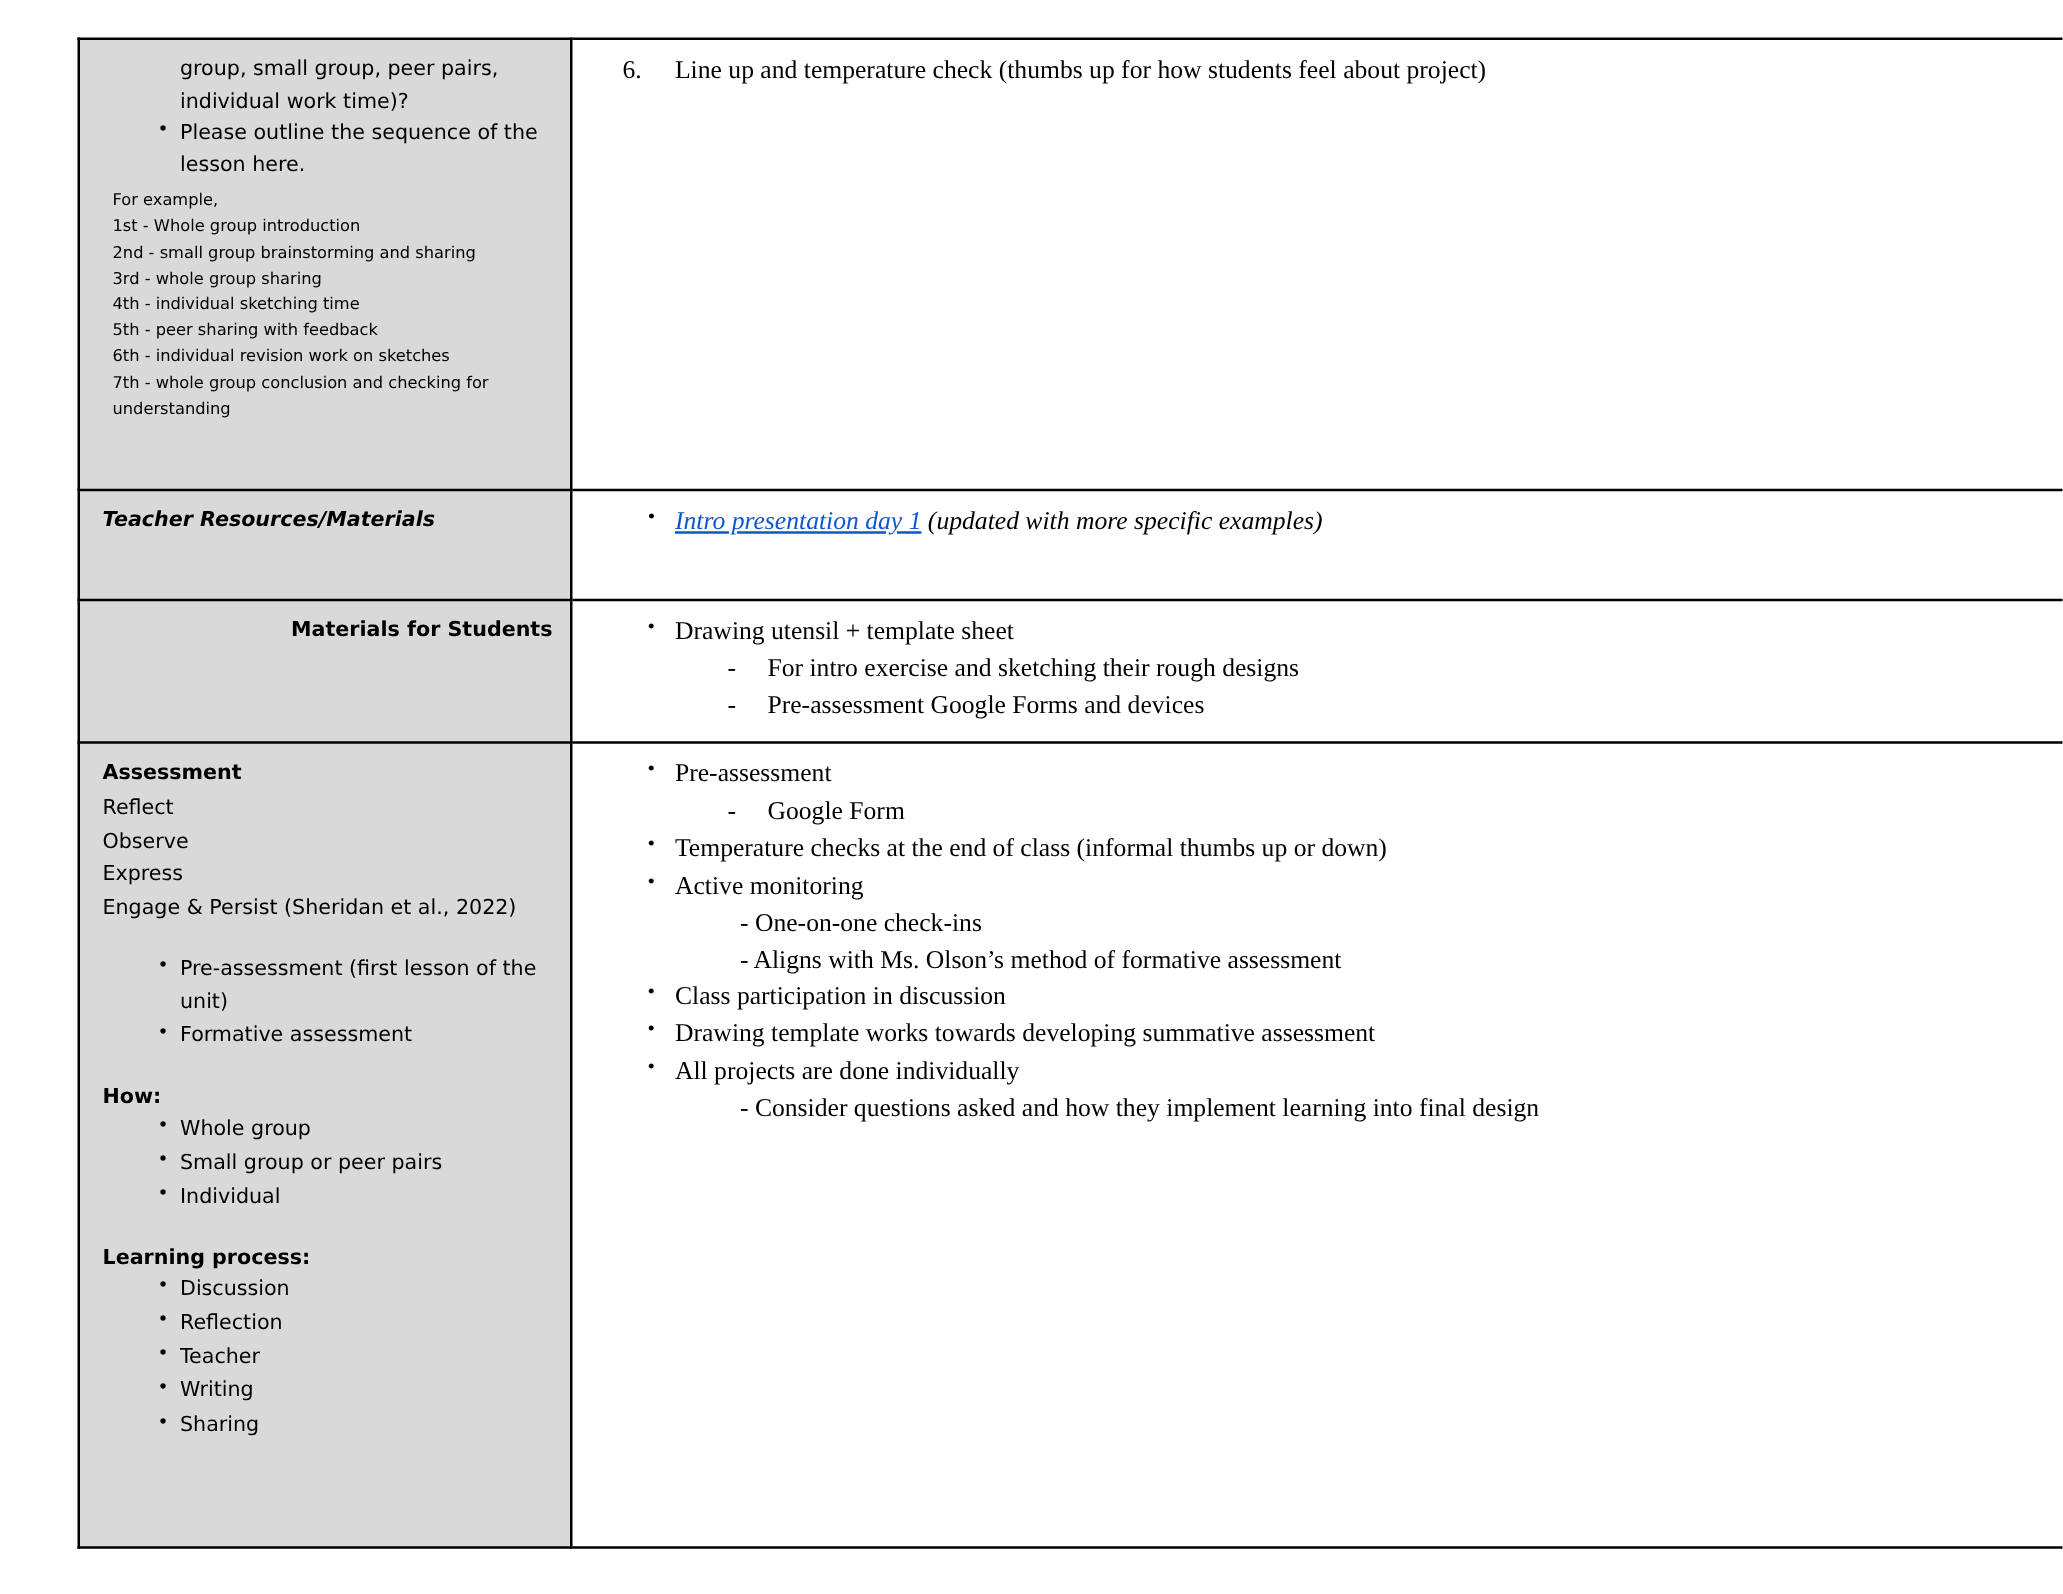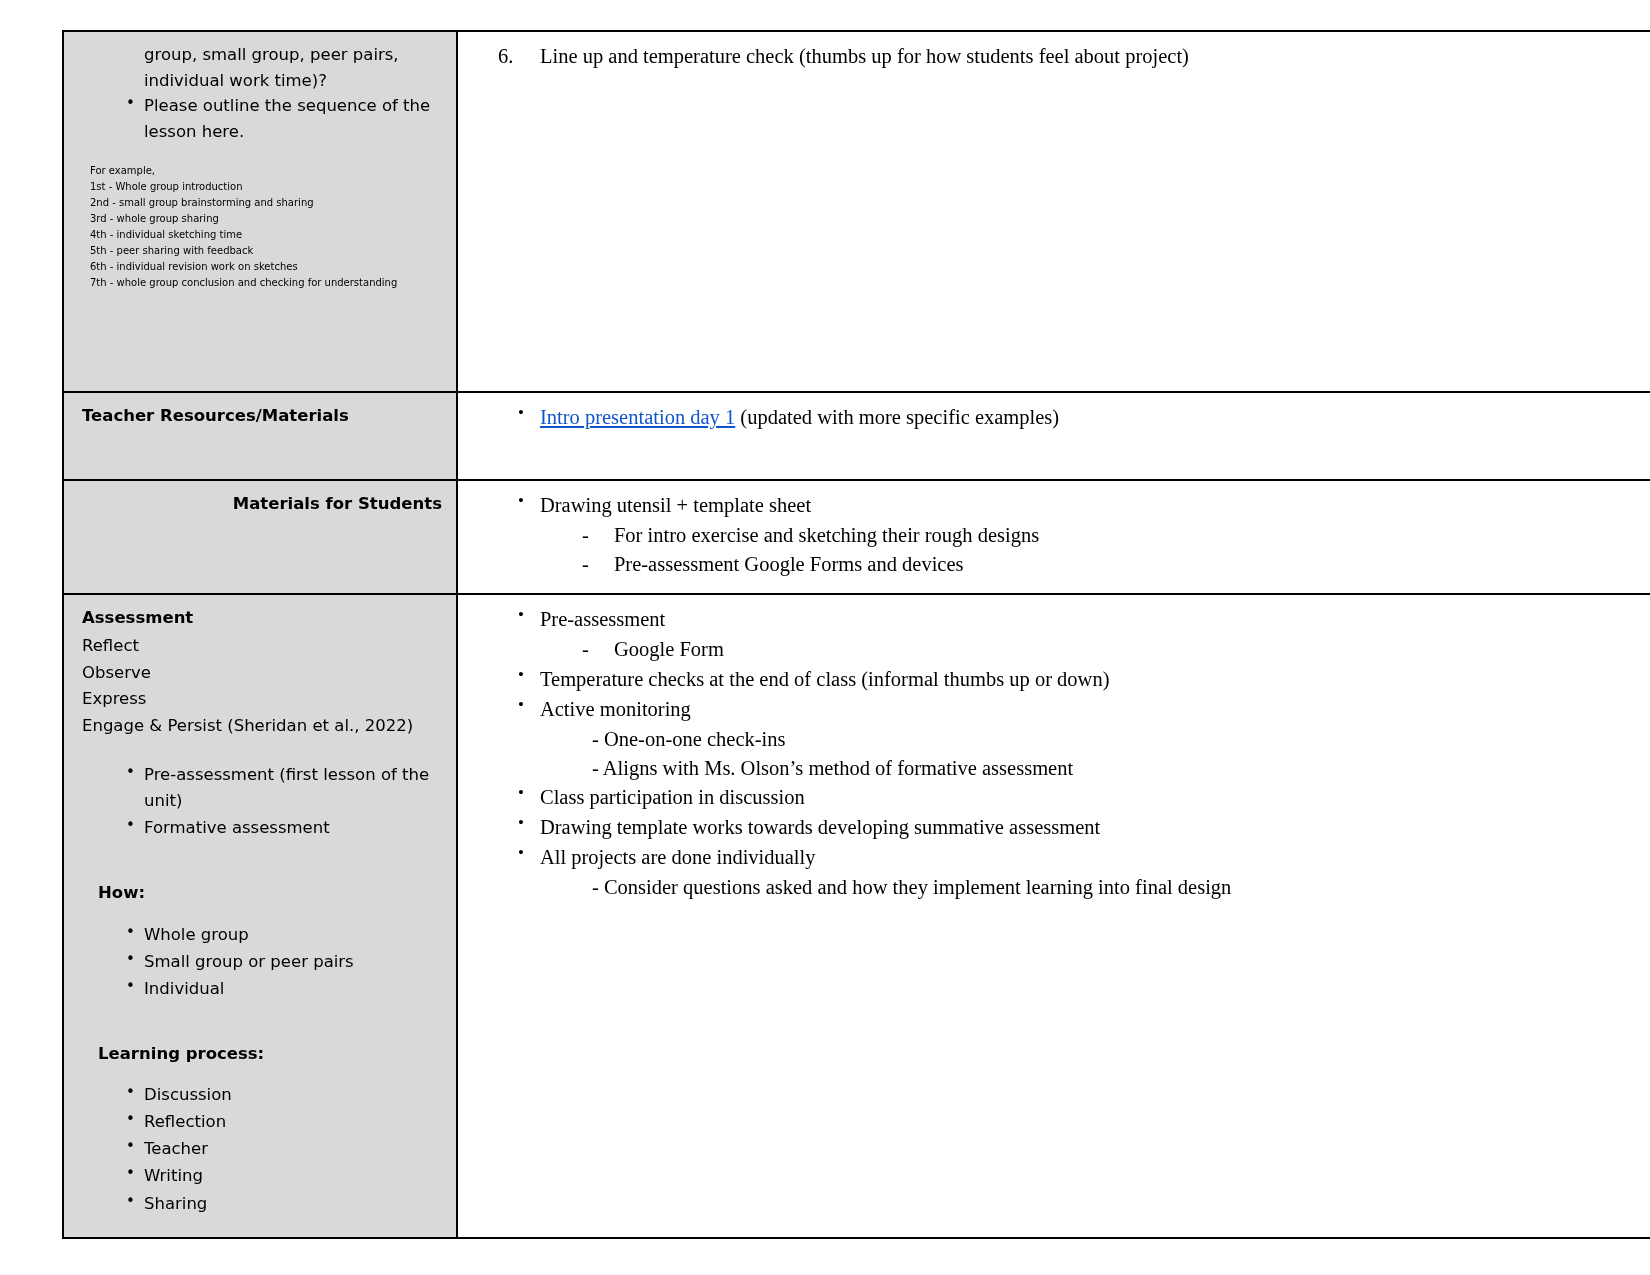--- a/index.html
+++ b/index.html
@@ -61,21 +61,21 @@
     margin: 0 0 2px 0;
   }
   .label-italic {
     font-size: 16.5px;
     margin: 0;
     line-height: 1.62;
   }
   .label-sub-head {
     font-weight: bold;
     font-size: 16.5px;
-    margin: 16px;
+    margin: 0;
   }
   .spacer-line {
     height: 22px;
   }
 
   ul.bul {
     list-style: none;
     margin: 0;
     padding: 0;
   }
@@ -87,24 +87,24 @@
   }
   ul.bul > li::before {
     content: "\2022";
     position: absolute;
     left: 44px;
     top: -1px;
     font-size: 15px;
   }
 
   .example-block {
-    font-size: 10px;
+    font-size: 13px;
     line-height: 1.60;
     padding-left: 8px;
-    margin-top: 18px;
+    margin-top: 6px;
   }
   .example-block .ex-line {
     margin: 0;
   }
 
   
   .content-cell {
     padding: 10px 16px 14px 16px;
     font-family: "Liberation Serif", serif;
     font-size: 20.5px;
@@ -176,21 +176,21 @@
     margin: 0;
   }
 
   .doc-link {
     color: #1155cc;
     text-decoration: underline;
   }
 
   .row-seq .content-cell { min-height: 340px; }
   .row-teacher .label-cell,
-  .row-teacher .content-cell { min-height: 58px; }
+  .row-teacher .content-cell { min-height: 58px; font-style: italic; }
   .row-materials .label-cell,
   .row-materials .content-cell { min-height: 56px; }
   .row-assessment .label-cell,
   .row-assessment .content-cell { min-height: 620px; }
 </style>
 </head>
 <body>
 
 <div class="page">
 

